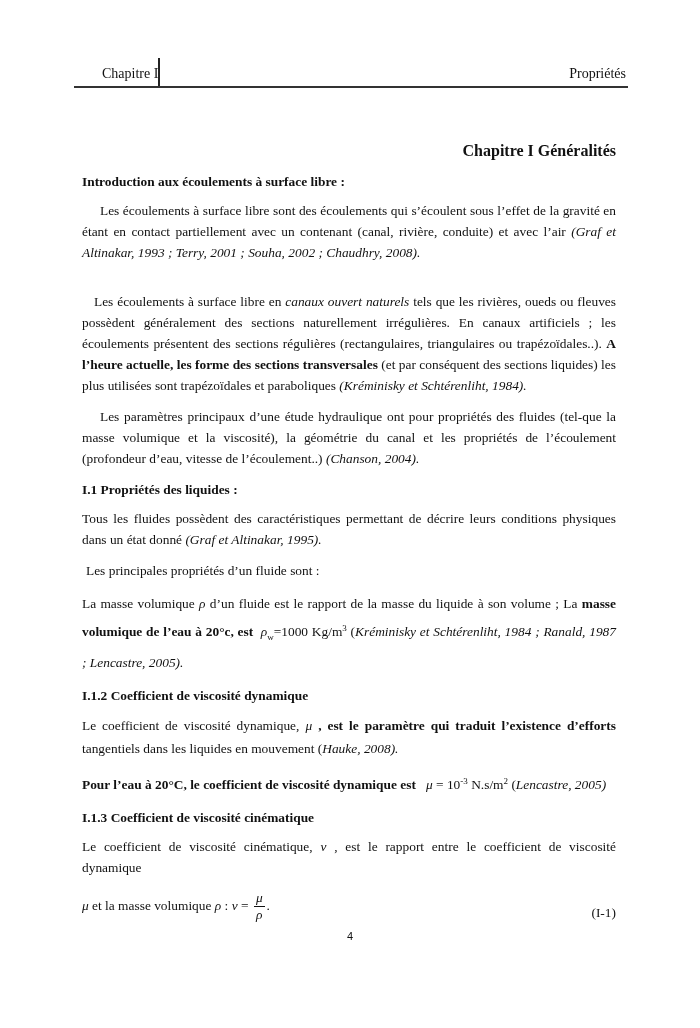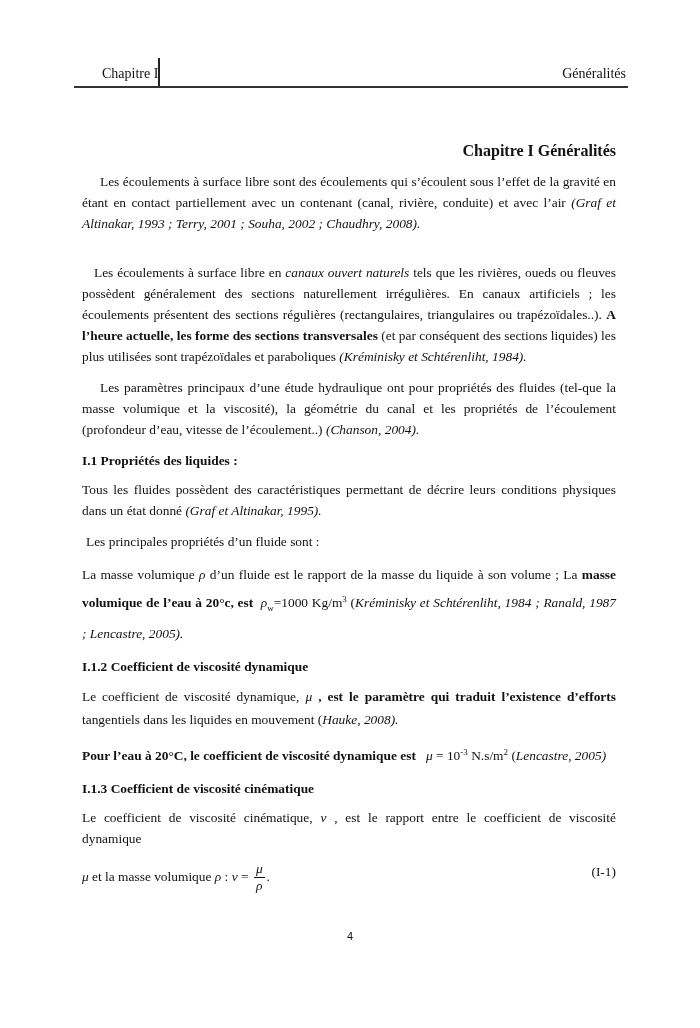--- a/index.html
+++ b/index.html
@@ -12,40 +12,41 @@
   .header .hline { position: absolute; left: 0; top: 28px; width: 554px; height: 2px; background: #333; }
   .content { position: absolute; left: 82px; top: 140px; width: 534px; font-size: 13.4px; line-height: 21px; }
   .title { text-align: right; font-weight: bold; font-size: 16px; margin: 0 0 10px 0; }
   p { margin: 0 0 10px 0; text-align: justify; }
   .h { font-weight: bold; margin: 0 0 8px 0; }
   .indent1 { text-indent: 12px; margin-top: 28px; }
   .indent2 { text-indent: 18px; }
   .indent4 { text-indent: 4px; }
   i { font-style: italic; }
   b { font-weight: bold; }
-  .eqline { display: flex; justify-content: space-between; align-items: flex-start; }
+  .eqline { display: flex; justify-content: space-between; align-items: flex-end; }
   .frac { display: inline-flex; flex-direction: column; align-items: center; vertical-align: middle; font-style: italic; line-height: 16px; margin: 0 2px; }
   .frac .num { border-bottom: 1px solid #111; padding: 0 2px; }
   .pageno { position: absolute; left: 0; width: 700px; top: 930px; text-align: center; font-family: "Liberation Sans", sans-serif; font-size: 11px; }
   sup { font-size: 9px; }
   sub { font-size: 9px; }
 </style>
 </head>
 <body>
 
 <div class="header">
   <span class="left">Chapitre I</span>
   <div class="vbar"></div>
-  <span class="right">Généralités</span>
+  <span class="right">Propriétés</span>
   <div class="hline"></div>
 </div>
 
 <div class="content">
   <div class="title">Chapitre I  Généralités</div>
 
+  <div class="h">Introduction aux écoulements à surface libre :</div>
   <p class="indent2"><span>Les écoulements à surface libre sont des écoulements qui s’écoulent sous l’effet de la gravité en étant en contact partiellement avec un contenant (canal, rivière, conduite) et avec l’air </span><i>(Graf et Altinakar, 1993 ; Terry, 2001 ; Souha, 2002 ; Chaudhry, 2008).</i></p>
   <p class="indent1"><span>Les écoulements à surface libre en </span><i>canaux ouvert naturels</i><span> tels que les rivières, oueds ou fleuves possèdent généralement des sections naturellement irrégulières. En canaux artificiels ; les écoulements présentent des sections régulières (rectangulaires, triangulaires ou trapézoïdales..). </span><b>A l’heure actuelle, les forme des sections transversales</b><span> (et par conséquent des sections liquides) les plus utilisées sont trapézoïdales et paraboliques </span><i>(Kréminisky et Schtérenliht, 1984).</i></p>
   <p class="indent2"><span>Les paramètres principaux d’une étude hydraulique ont pour propriétés des fluides (tel-que la masse volumique et la viscosité), la géométrie du canal et les propriétés de l’écoulement (profondeur d’eau, vitesse de l’écoulement..) </span><i>(Chanson, 2004).</i></p>
 
   <div class="h">I.1  Propriétés des liquides :</div>
   <p><span>Tous les fluides possèdent des caractéristiques permettant de décrire leurs conditions physiques dans un état donné </span><i>(Graf et Altinakar, 1995).</i></p>
   <p class="indent4">Les principales propriétés d’un fluide sont :</p>
 
   <p style="line-height:25px;"><span>La masse volumique </span><i>ρ</i><span> d’un fluide est le rapport de la  masse du liquide à son volume ; La </span><b>masse volumique de l’eau à 20°c, est</b>&nbsp; <i>ρ</i><sub>w</sub><span>=1000 Kg/m</span><sup>3</sup><span> (</span><i>Kréminisky et Schtérenliht, 1984 ; Ranald, 1987 ; Lencastre, 2005).</i></p>
 

